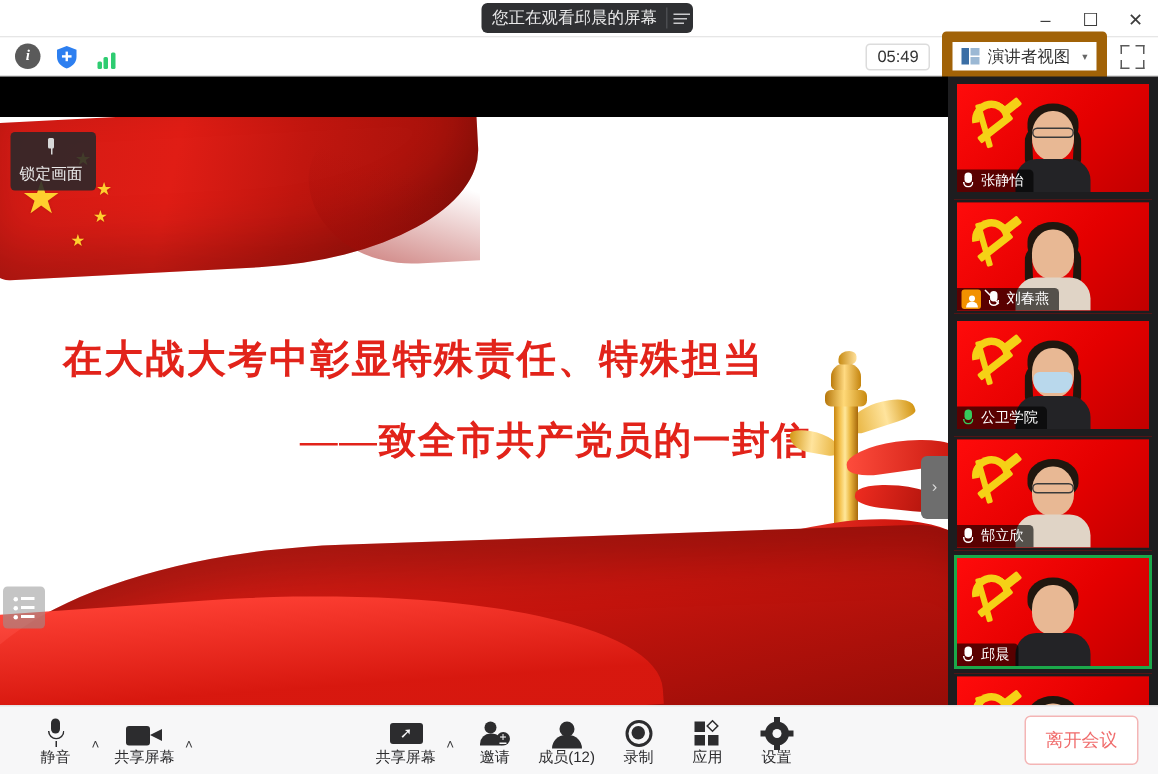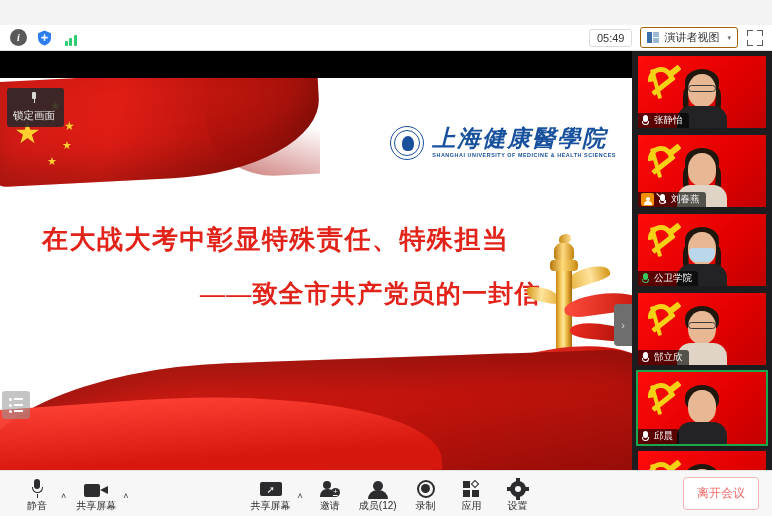--- a/index.html
+++ b/index.html
@@ -58,21 +58,21 @@
 
   .subbar-right{
     margin-left:auto; display:flex; align-items:center; gap:8px; padding-right:8px;
   }
   .clock{
     font-size:11px; color:#333; border:1px solid #dcdcdc; border-radius:3px;
     padding:2px 7px; background:#fff;
   }
   .viewsel{
     display:flex; align-items:center; gap:5px;
-    border:1px solid #a16207; border-radius:3px; padding:2px 6px;
+    border:7px solid #a16207; border-radius:3px; padding:2px 6px;
     font-size:11px; color:#333; background:#fff;
   }
   .viewsel .vicon{ position:relative; width:12px; height:11px; }
   .viewsel .vicon .b1{ position:absolute; left:0; top:0; width:5px; height:11px; background:#3b6ea5; }
   .viewsel .vicon .b2{ position:absolute; left:6px; top:0; width:6px; height:5px; background:#9bb8d4; }
   .viewsel .vicon .b3{ position:absolute; left:6px; top:6px; width:6px; height:5px; background:#9bb8d4; }
   .viewsel .caret{ font-size:7px; color:#666; margin-left:3px; }
   .fsbtn{ width:18px; height:18px; position:relative; }
   .fsbtn i{ position:absolute; width:6px; height:6px; border:1.4px solid #5a5a5a; }
   .fsbtn i:nth-child(1){ left:1px; top:1px; border-right:0; border-bottom:0; }
@@ -426,20 +426,35 @@
     border-radius:4px; padding:7px 13px; font-size:12px; white-space:nowrap;
   }
   .spacer-mid{ width:112px; }
   .spacer-left{ width:14px; }
 </style>
 </head>
 <body>
 
 <div id="app">
 
+  <div class="titlebar">
+    <div class="watch-tip">
+      <span>您正在观看邱晨的屏幕</span>
+      <span class="hmenu">
+          <i></i>
+          <i></i>
+          <i></i>
+        </span>
+    </div>
+    <div class="winbtns">
+      <div class="winbtn">–</div>
+      <div class="winbtn">☐</div>
+      <div class="winbtn close">✕</div>
+    </div>
+  </div>
 
   <div class="subbar">
     <div class="subbar-left">
       <div class="chip info">i</div>
       <div class="chip shield">
         <svg width="15" height="16" viewBox="0 0 15 16" aria-hidden="true">
           <path d="M7.5 0.6 L14 3.2 V8 C14 11.8 11 14.5 7.5 15.6 C4 14.5 1 11.8 1 8 V3.2 Z" fill="#2d7ff0"></path>
           <rect x="6.7" y="4.4" width="1.6" height="6.4" fill="#fff"></rect>
           <rect x="4.3" y="6.8" width="6.4" height="1.6" fill="#fff"></rect>
         </svg>
@@ -485,27 +500,20 @@
 
       <div class="flagwrap">
         <div class="flagband"></div>
         <span class="star s1">★</span>
         <span class="star s2">★</span>
         <span class="star s3">★</span>
         <span class="star s4">★</span>
         <span class="star s5">★</span>
       </div>
 
-      <div class="logo">
-        <div class="logo-mark"></div>
-        <div class="logo-txt">
-          <div class="logo-cn">上海健康醫學院</div>
-          <div class="logo-en">SHANGHAI UNIVERSITY OF MEDICINE &amp; HEALTH SCIENCES</div>
-        </div>
-      </div>
 
       <div class="headline">在大战大考中彰显特殊责任、特殊担当</div>
       <div class="subline">——致全市共产党员的一封信</div>
 
       <div class="huabiao">
         <div class="hb-wing"></div>
         <div class="hb-wing2"></div>
         <div class="hb-col"></div>
         <div class="hb-ring"></div>
         <div class="hb-cap"></div>

